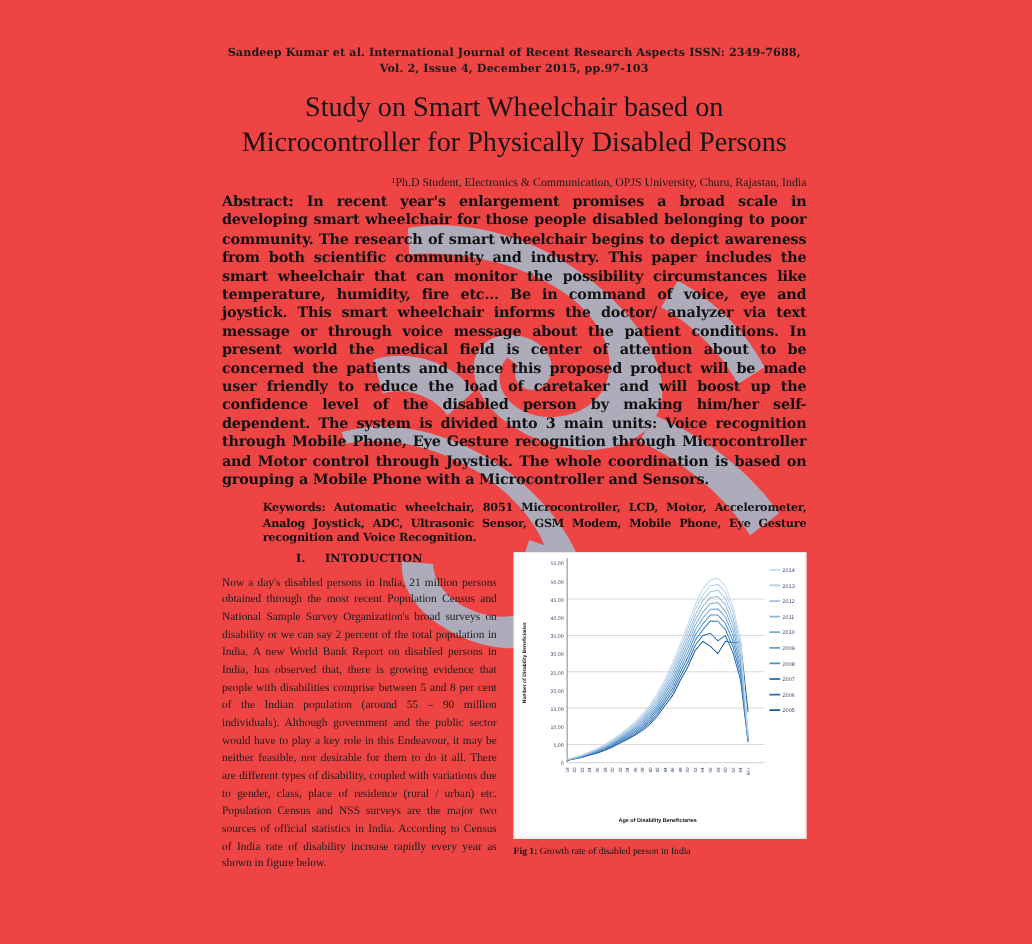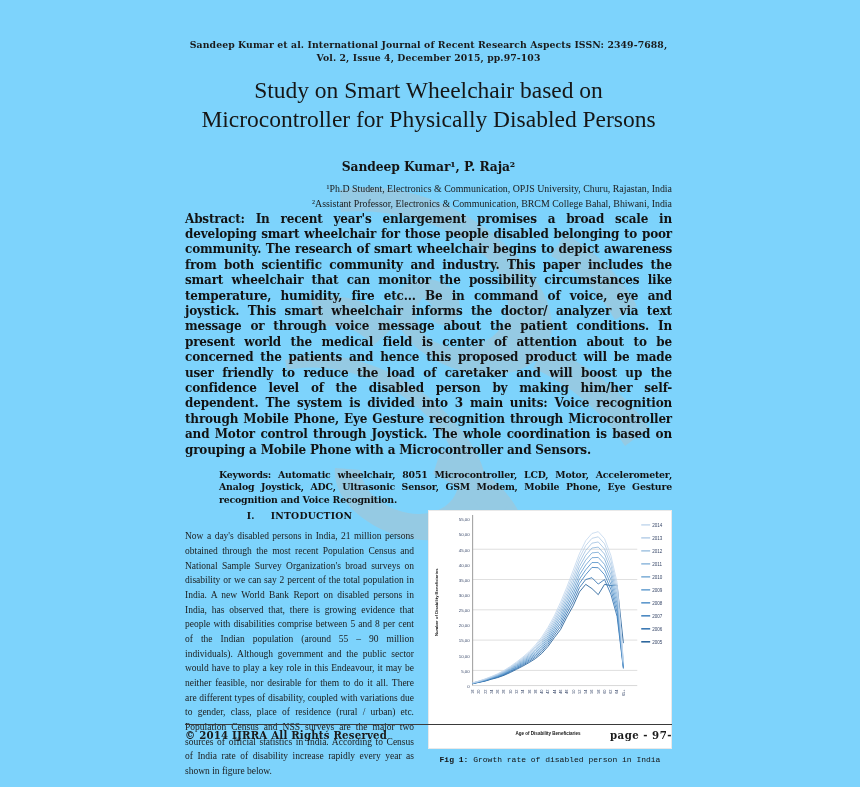--- a/index.html
+++ b/index.html
@@ -10,21 +10,21 @@
     width: 860px;
     height: 787px;
     background: #ffffff;
     font-family: "Liberation Serif", serif;
     overflow: hidden;
   }
   #page {
     position: relative;
     width: 860px;
     height: 787px;
-    background: #7dd3fc;
+    background: #ef4444;
     overflow: hidden;
   }
   
   #watermark {
     position: absolute;
     left: 245px;
     top: 150px;
     width: 430px;
     height: 480px;
     pointer-events: none;
@@ -48,21 +48,21 @@
     letter-spacing: .1px;
     font-family: "DejaVu Serif", serif;
     margin-bottom: 12px;
   }
   .paper-title {
     text-align: center;
     font-size: 23.5px;
     line-height: 1.21;
     color: #161616;
     font-weight: 400;
-    margin: 6px 0 26px 0;
+    margin: 6px 0 13px 0;
     font-family: "Liberation Serif", serif;
   }
   .authors {
     text-align: center;
     font-size: 12.3px;
     font-weight: 700;
     color: #141414;
     font-family: "DejaVu Serif", serif;
     margin: 10px 0 8px 0;
     letter-spacing: -.1px;
@@ -126,24 +126,23 @@
   .figure-box {
     background: #ffffff;
     border: 1px solid #e9e9e9;
     width: 244px;
     height: 239px;
     position: relative;
     box-sizing: border-box;
   }
   .fig-caption {
     margin-top: 6px;
-    text-align: center;
     font-size: 8px;
     color: #121212;
-    font-family: Liberation Mono, monospace;
+    font-family: Liberation Serif, serif;
   }
   .fig-caption b { font-weight: 700; }
   
   #footer {
     position: absolute;
     left: 185px;
     top: 729px;
     width: 487px;
     display: flex;
     justify-content: space-between;
@@ -184,24 +183,22 @@
       <path d="M296 434 C324 422 356 428 382 444 C397 454 407 466 410 478"></path>
     </g>
   </svg>
 
   <div id="content">
 
     <div class="journal-header">Sandeep Kumar et al. International Journal of Recent Research Aspects ISSN: 2349-7688, Vol. 2, Issue 4, December 2015, pp.97-103</div>
 
     <h1 class="paper-title">Study on Smart Wheelchair based on Microcontroller for Physically Disabled Persons</h1>
 
-    <div class="authors">Sandeep Kumar¹, P. Raja²</div>
 
     <div class="affiliation">¹Ph.D Student, Electronics &amp; Communication, OPJS University, Churu, Rajastan, India</div>
-    <div class="affiliation">²Assistant Professor, Electronics &amp; Communication, BRCM College Bahal, Bhiwani, India</div>
 
     <div class="abstract">Abstract:  In recent year's enlargement promises a broad scale in developing smart wheelchair for those people disabled belonging to poor community. The research of smart wheelchair begins to depict awareness from both scientific community and industry. This paper includes the smart wheelchair that can monitor the possibility circumstances like temperature, humidity, fire etc... Be in command of voice, eye and joystick. This smart wheelchair informs the doctor/ analyzer via text message or through voice message about the patient conditions. In present world the medical field is center of attention about to be concerned the patients and hence this proposed product will be made user friendly to reduce the load of caretaker and will boost up the confidence level of the disabled person by making him/her self-dependent. The system is divided into 3 main units: Voice recognition through Mobile Phone, Eye Gesture recognition through Microcontroller and Motor control through Joystick. The whole coordination is based on grouping a Mobile Phone with a Microcontroller and Sensors.</div>
 
     <div class="keywords">Keywords: Automatic wheelchair, 8051 Microcontroller, LCD, Motor, Accelerometer, Analog Joystick, ADC, Ultrasonic Sensor, GSM Modem, Mobile Phone, Eye Gesture recognition and Voice Recognition.</div>
 
     <div id="body-cols">
 
       <div class="col-left">
         <div class="section-head"><span class="numeral">I.</span><span>INTODUCTION</span></div>
         <div class="col-text">Now a day's disabled persons in India, 21 million persons obtained through the most recent Population Census and National Sample Survey Organization's broad surveys on disability or we can say 2 percent of the total population in India. A new World Bank Report on disabled persons in India, has observed that, there is growing evidence that people with disabilities comprise between 5 and 8 per cent of the Indian population (around 55 – 90 million individuals). Although government and the public sector would have to play a key role in this Endeavour, it may be neither feasible, nor desirable for them to do it all. There are different types of disability, coupled with variations due to gender, class, place of residence (rural / urban) etc. Population Census and NSS surveys are the major two sources of official statistics in India. According to Census of India rate of disability increase rapidly every year as shown in figure below.</div>
@@ -287,19 +284,14 @@
               <line x1="214" y1="131.89999999999998" x2="223" y2="131.89999999999998" stroke="#1f5c96" stroke-width="1.5"></line>
               <text x="225" y="133.79999999999998" font-size="4.6" fill="#3b4a6b" font-family="&quot;Liberation Sans&quot;, sans-serif">2005</text>
             </svg>
         </div>
         <div class="fig-caption"><b>Fig 1:</b> <span>Growth rate of disabled person in India</span></div>
       </div>
 
     </div>
   </div>
 
-  <div id="footer">
-    <div class="rule-top"></div>
-    <div>© 2014 IJRRA All Rights Reserved</div>
-    <div class="page-num">page  - 97-</div>
-  </div>
 
 </div>
 
 </body></html>

